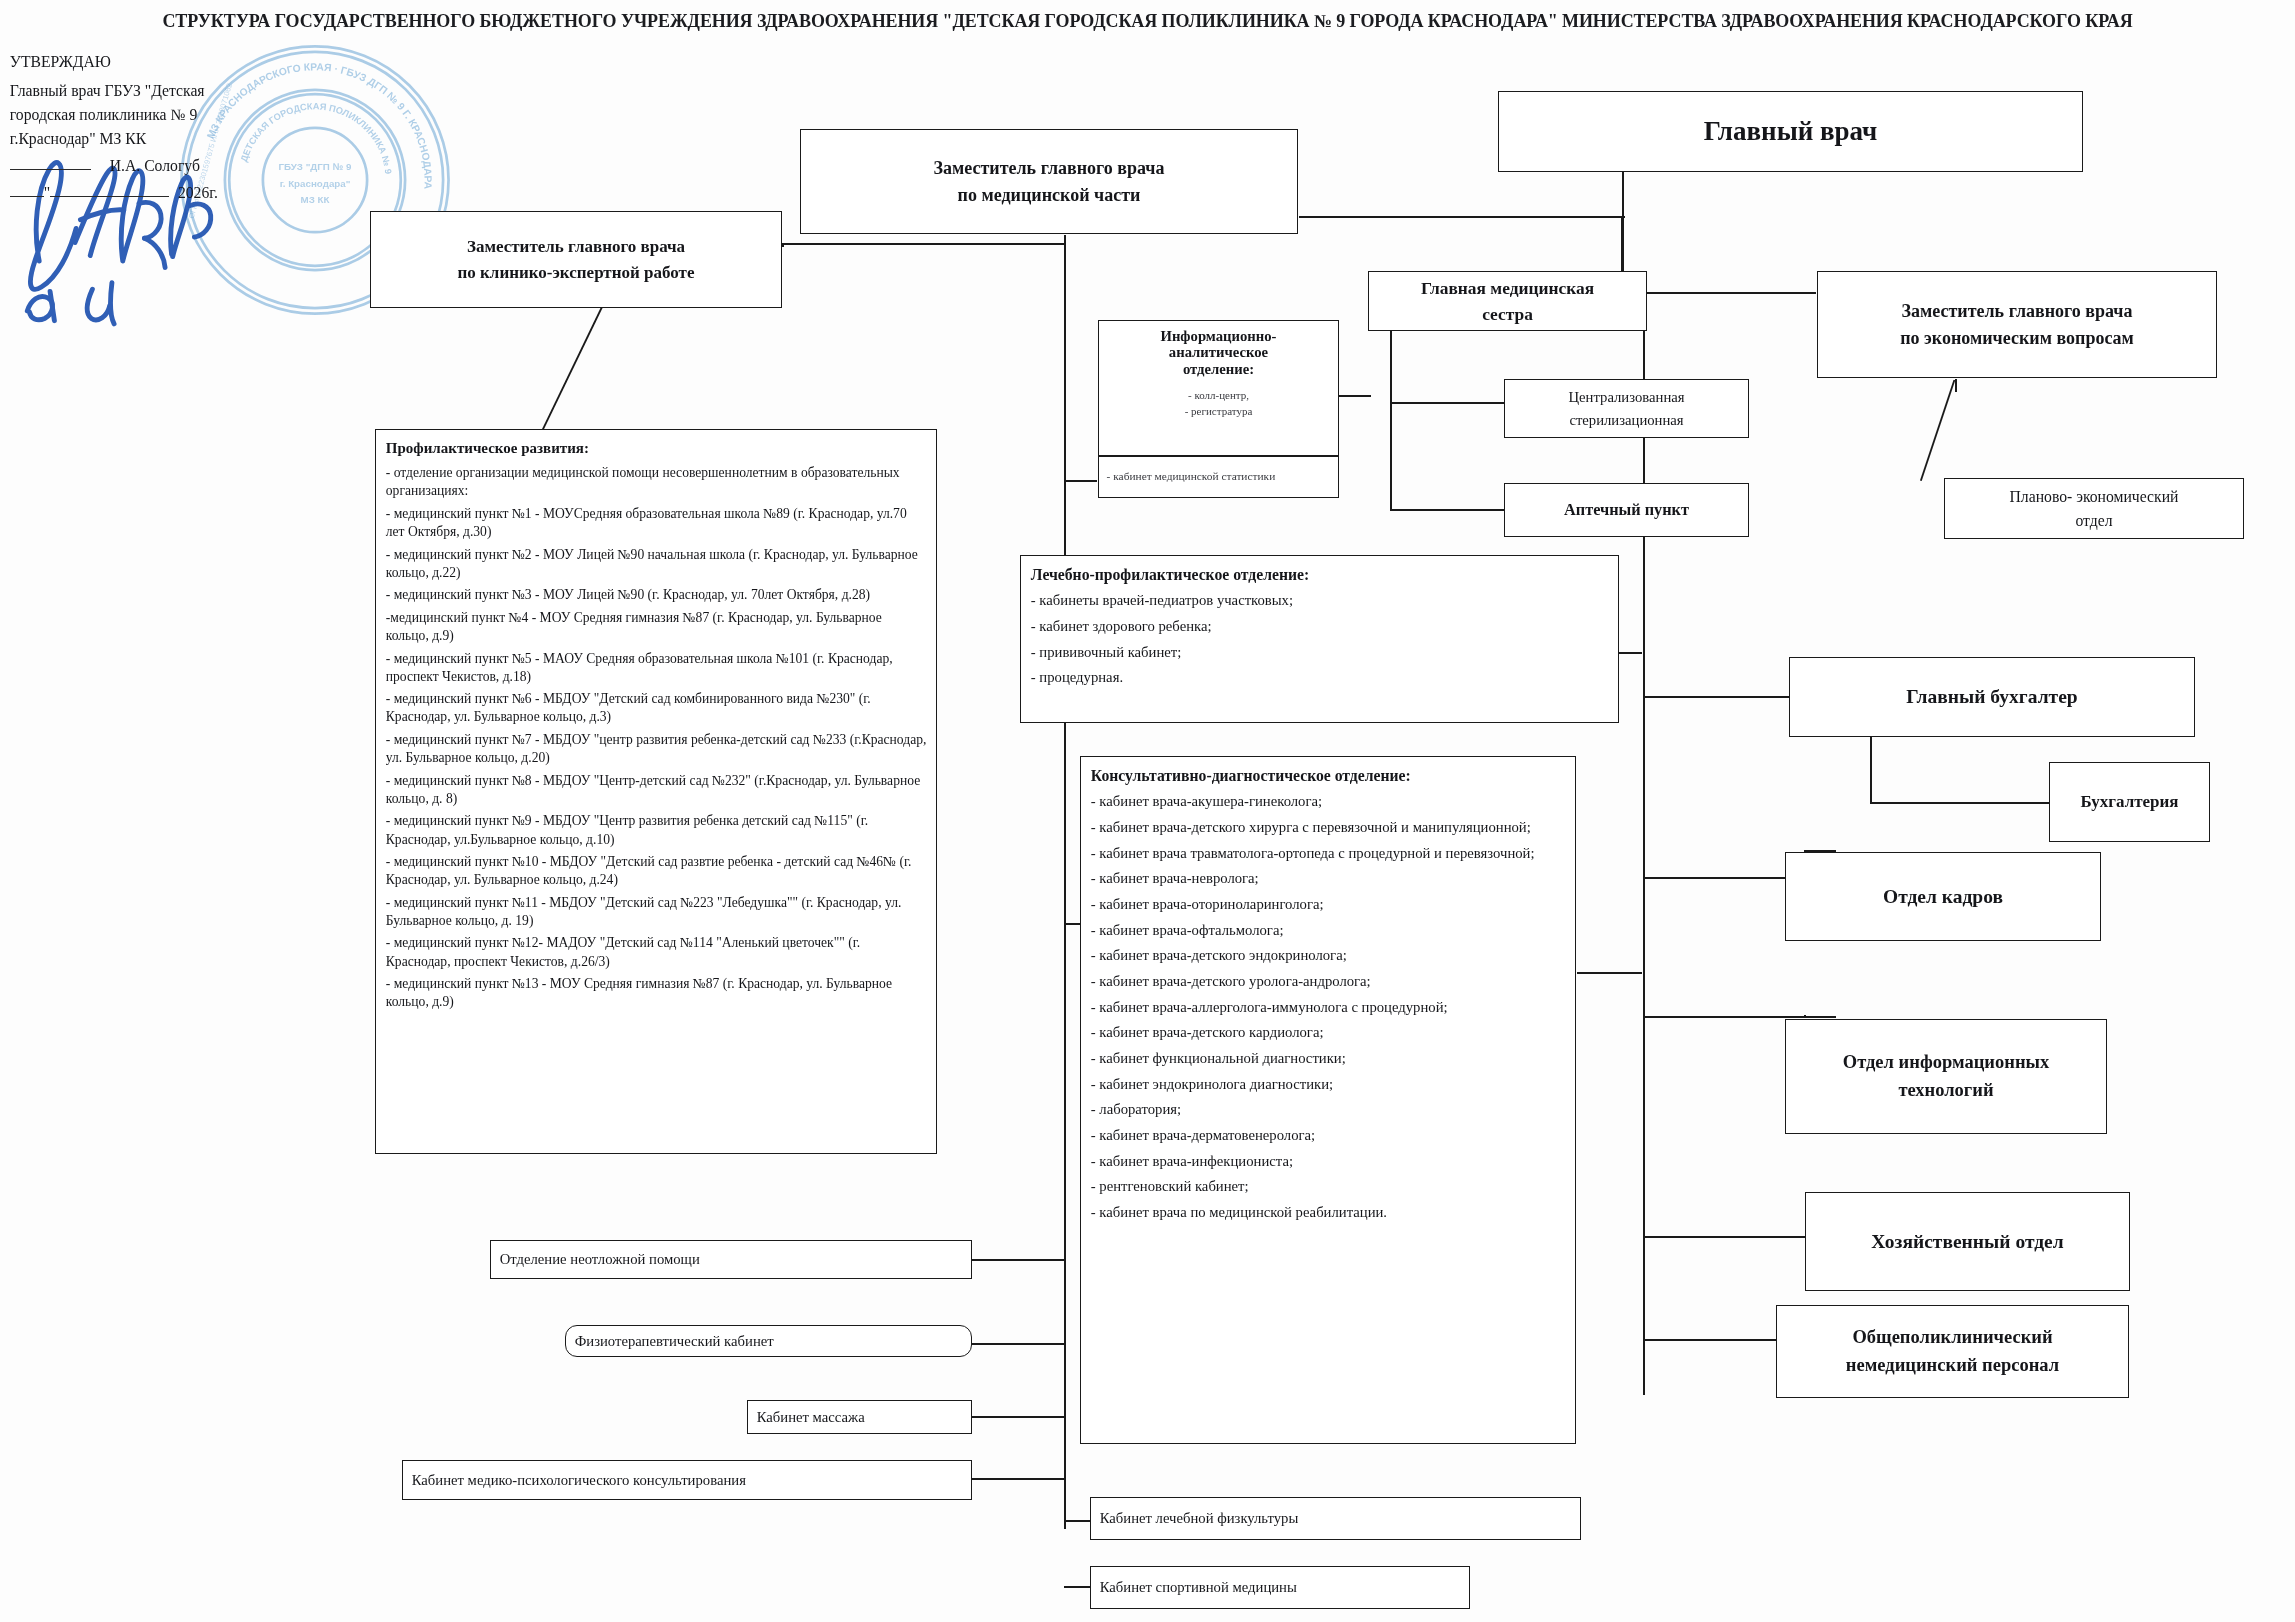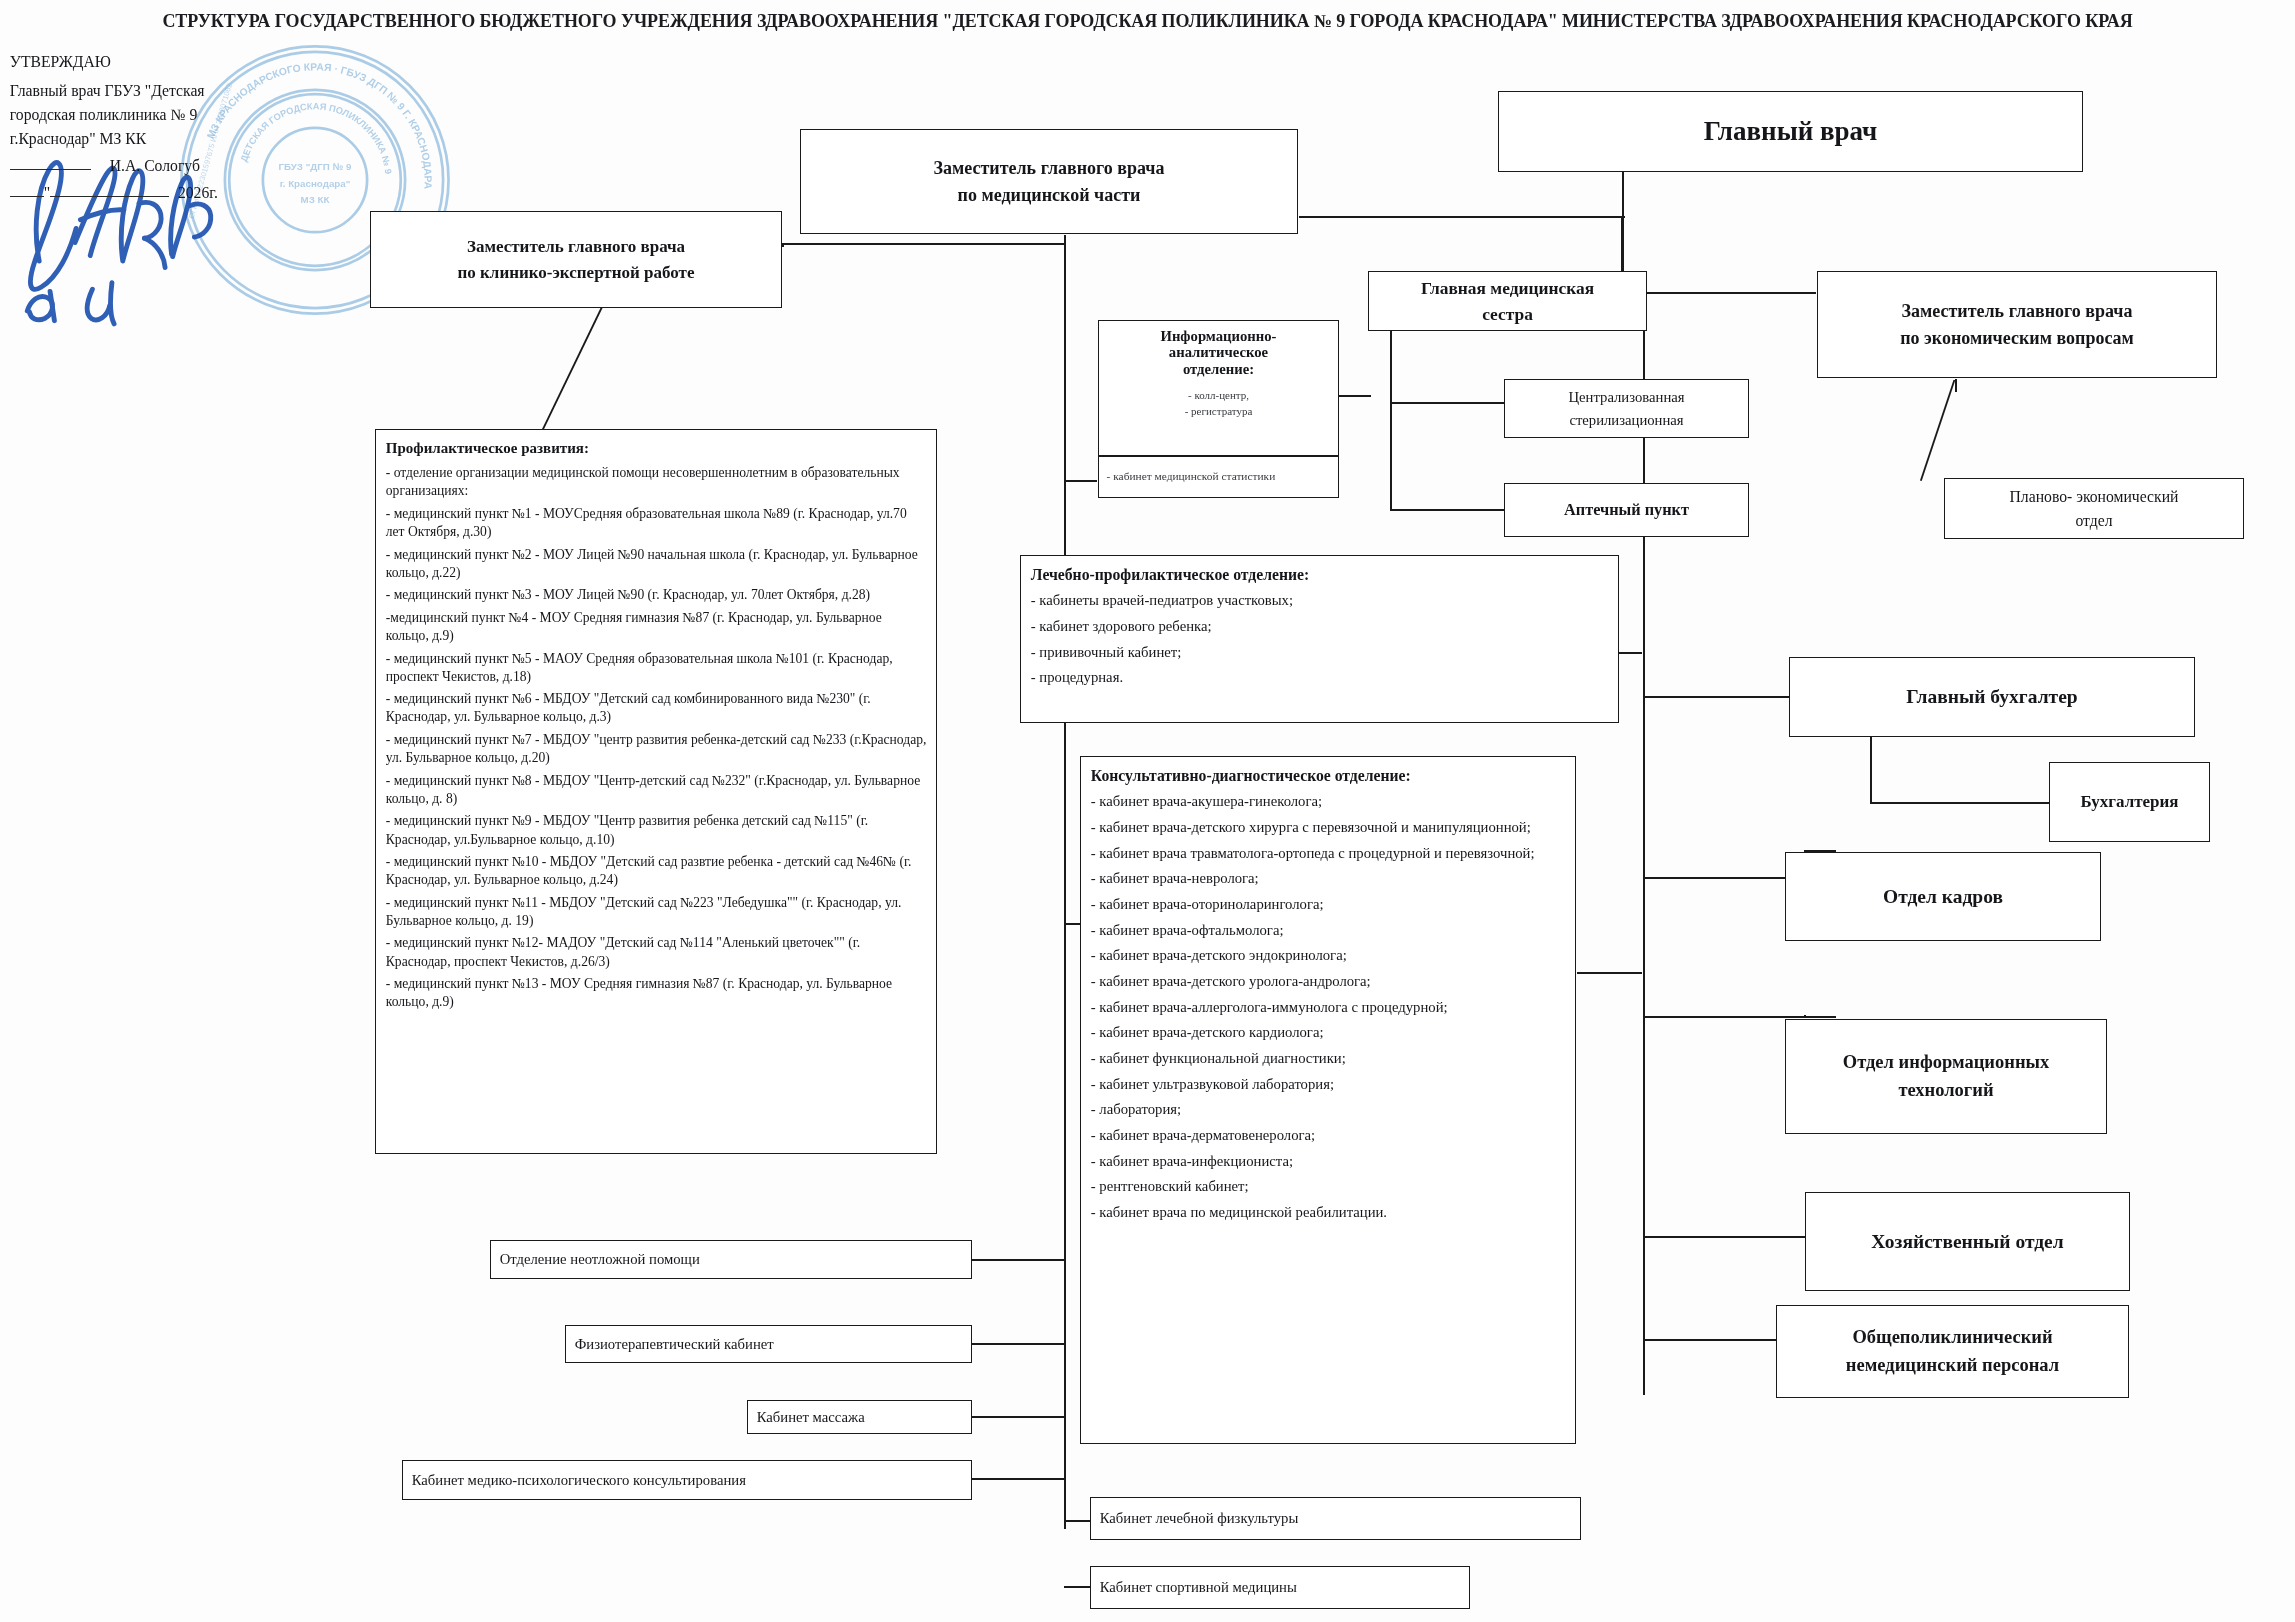--- a/index.html
+++ b/index.html
@@ -398,33 +398,33 @@
     <span class="li">- кабинет врача-детского хирурга с перевязочной и манипуляционной;</span>
     <span class="li">- кабинет врача травматолога-ортопеда с процедурной и перевязочной;</span>
     <span class="li">- кабинет врача-невролога;</span>
     <span class="li">- кабинет врача-оториноларинголога;</span>
     <span class="li">- кабинет врача-офтальмолога;</span>
     <span class="li">- кабинет врача-детского эндокринолога;</span>
     <span class="li">- кабинет врача-детского уролога-андролога;</span>
     <span class="li">- кабинет врача-аллерголога-иммунолога с процедурной;</span>
     <span class="li">- кабинет врача-детского кардиолога;</span>
     <span class="li">- кабинет функциональной диагностики;</span>
-    <span class="li">- кабинет ультразвуковой лаборатория;</span>
+    <span class="li">- кабинет эндокринолога диагностики;</span>
     <span class="li">- лаборатория;</span>
     <span class="li">- кабинет врача-дерматовенеролога;</span>
     <span class="li">- кабинет врача-инфекциониста;</span>
     <span class="li">- рентгеновский кабинет;</span>
     <span class="li">- кабинет врача по медицинской реабилитации.</span>
   </div>
 
   <div class="box left" style="left:490px; top:1240px; width:482px; height:39px; font-size:14.7px; padding-left:8.7px;">
     <span class="inner">Отделение неотложной помощи</span>
   </div>
 
-  <div class="box left" style="left:565px; top:1325px; width:407px; height:38px; font-size:14.7px; padding-left:8.7px;">
+  <div class="box left" style="left:565px; top:1325px; width:407px; height:32px; font-size:14.7px; padding-left:8.7px;border-radius:12px;">
     <span class="inner">Физиотерапевтический кабинет</span>
   </div>
 
   <div class="box left" style="left:747px; top:1400px; width:225px; height:34px; font-size:14.7px; padding-left:8.7px;">
     <span class="inner">Кабинет массажа</span>
   </div>
 
   <div class="box left" style="left:402px; top:1460px; width:570px; height:40px; font-size:14.7px; padding-left:8.7px;">
     <span class="inner">Кабинет медико-психологического консультирования</span>
   </div>

